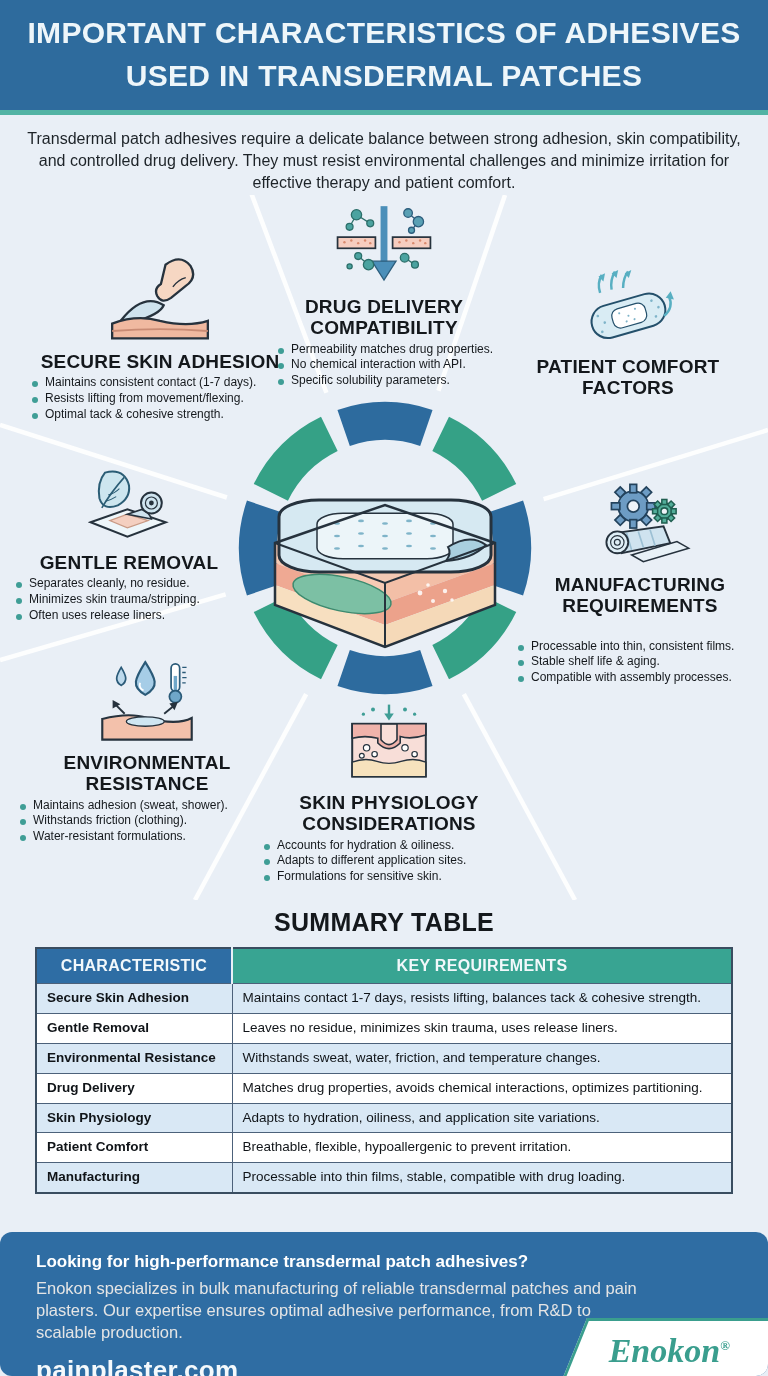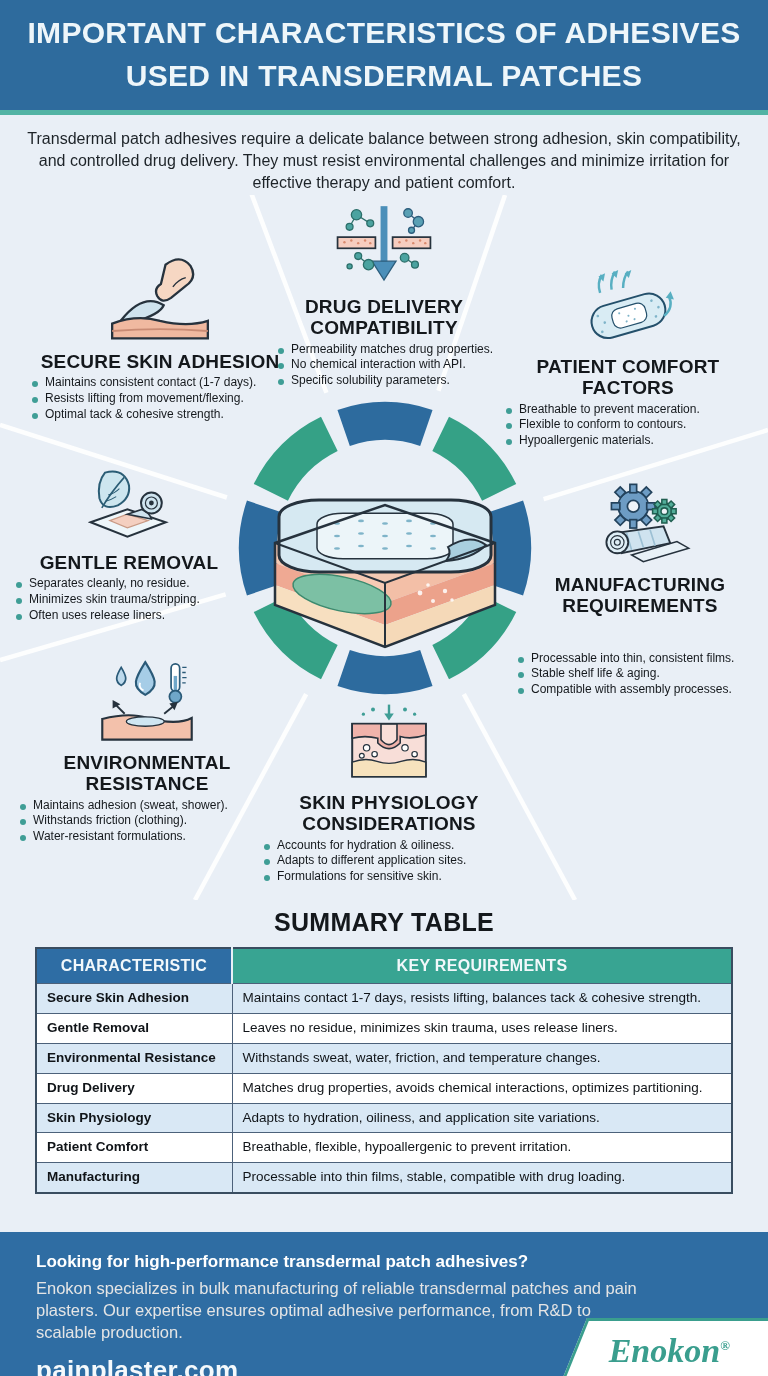--- a/index.html
+++ b/index.html
@@ -23,37 +23,37 @@
 
   
   .diagram{position:relative;height:705px;}
   .diagram > svg.bg{position:absolute;left:0;top:0;z-index:0;}
   .section{position:absolute;z-index:1;text-align:center;}
   .section h3{font-size:19px;line-height:1.12;font-weight:800;color:#14181c;margin:5px 0 3px;letter-spacing:.2px;}
   .section ul{list-style:none;text-align:left;margin:2px 0 0 6px;}
   .section li{position:relative;padding-left:13px;font-size:12px;line-height:1.32;color:var(--ink);font-weight:500;}
   .section li::before{content:"";position:absolute;left:0;top:6px;width:6px;height:6px;border-radius:50%;background:var(--bullet_dot);}
   .section .icon{display:inline-block;}
-  #sec-manufacturing ul{margin-top:34px;}
+  #sec-manufacturing ul{margin-top:22px;}
 
   
   .table-section{height:332px;padding:2px 35px 0;}
   .table-section h2{text-align:center;font-size:25px;font-weight:800;color:#14181c;margin:6px 0 10px;letter-spacing:.3px;}
   table{width:100%;border-collapse:collapse;border:2px solid #3a4d60;background:#fff;}
   th,td{border:1px solid #4c617a;padding:6px 10px;text-align:left;}
   th{color:#f2f8fb;font-size:16px;font-weight:800;text-align:center;letter-spacing:.3px;padding:8px 0;}
   th.c1{background:var(--th1);width:196px;border-right:2px solid #e8f0f6;}
   th.c2{background:var(--th2);}
   td{font-size:13.5px;line-height:1.25;color:#101418;}
   td.c1{font-weight:800;}
   tbody tr:nth-child(odd){background:var(--row_alt);}
   tbody tr:nth-child(even){background:#ffffff;}
 
   
-  .footer{position:relative;height:144px;background:var(--footer_bg);padding:20px 0 0 36px;overflow:hidden;}
+  .footer{position:relative;height:144px;background:var(--footer_bg);padding:20px 0 0 36px;overflow:hidden;border-radius:12px;}
   .footer .headline{color:#ffffff;font-size:17px;font-weight:800;margin-bottom:5px;}
   .footer .body{color:#e5e5e5;font-size:16.5px;line-height:1.34;width:610px;font-weight:500;}
   .footer .site{margin-top:12px;color:#f4f9fc;font-size:26px;font-weight:800;letter-spacing:.3px;}
   .logo-plate{position:absolute;right:-34px;bottom:-4px;width:215px;height:62px;background:#ffffff;
     border:3px solid var(--brand);border-right:none;border-bottom:none;
     transform:skewX(-22deg);transform-origin:top left;display:flex;align-items:center;justify-content:center;}
   .logo-inner{transform:skewX(22deg);margin-right:26px;font-family:"Liberation Serif",serif;font-style:italic;font-weight:700;
     color:var(--brand);font-size:34px;}
   .logo-inner sup{font-size:13px;font-style:normal;}
 </style>
@@ -236,25 +236,20 @@
               <circle cx="70" cy="56" r="1.3"></circle>
               <circle cx="56" cy="68" r="1.3"></circle>
               <circle cx="66" cy="68" r="1.3"></circle>
           </g>
         </g>
         <path d="M104,62 Q116,52 110,38" fill="none" stroke="#58afc2" stroke-width="3"></path>
         <polygon points="106,40 112,32 116,42" fill="#58afc2"></polygon>
       </svg>
     </span>
     <h3>PATIENT COMFORT FACTORS</h3>
-    <ul>
-      <li>Breathable to prevent maceration.</li>
-      <li>Flexible to conform to contours.</li>
-      <li>Hypoallergenic materials.</li>
-    </ul>
   </div>
 
   <div class="section" id="sec-gentle" style="left:10px;top:268px;width:238px">
     <span class="icon">
       <svg width="112" height="80" viewBox="0 0 120 100">
         <polygon points="12,74 58,58 106,74 58,92" fill="#eef6fa" stroke="#26323d" stroke-width="2.5"></polygon>
         <polygon points="36,72 58,64 84,72 58,81" fill="#f4cfc0" stroke="#c99a85" stroke-width="1.5"></polygon>
         <path d="M76,58 Q86,62 88,70 L58,64 Z" fill="#cfe3ee" stroke="#26323d" stroke-width="2"></path>
         <circle cx="88" cy="50" r="13" fill="#cfe4ef" stroke="#26323d" stroke-width="2.5"></circle>
         <circle cx="88" cy="50" r="7.5" fill="none" stroke="#26323d" stroke-width="1.5"></circle>

